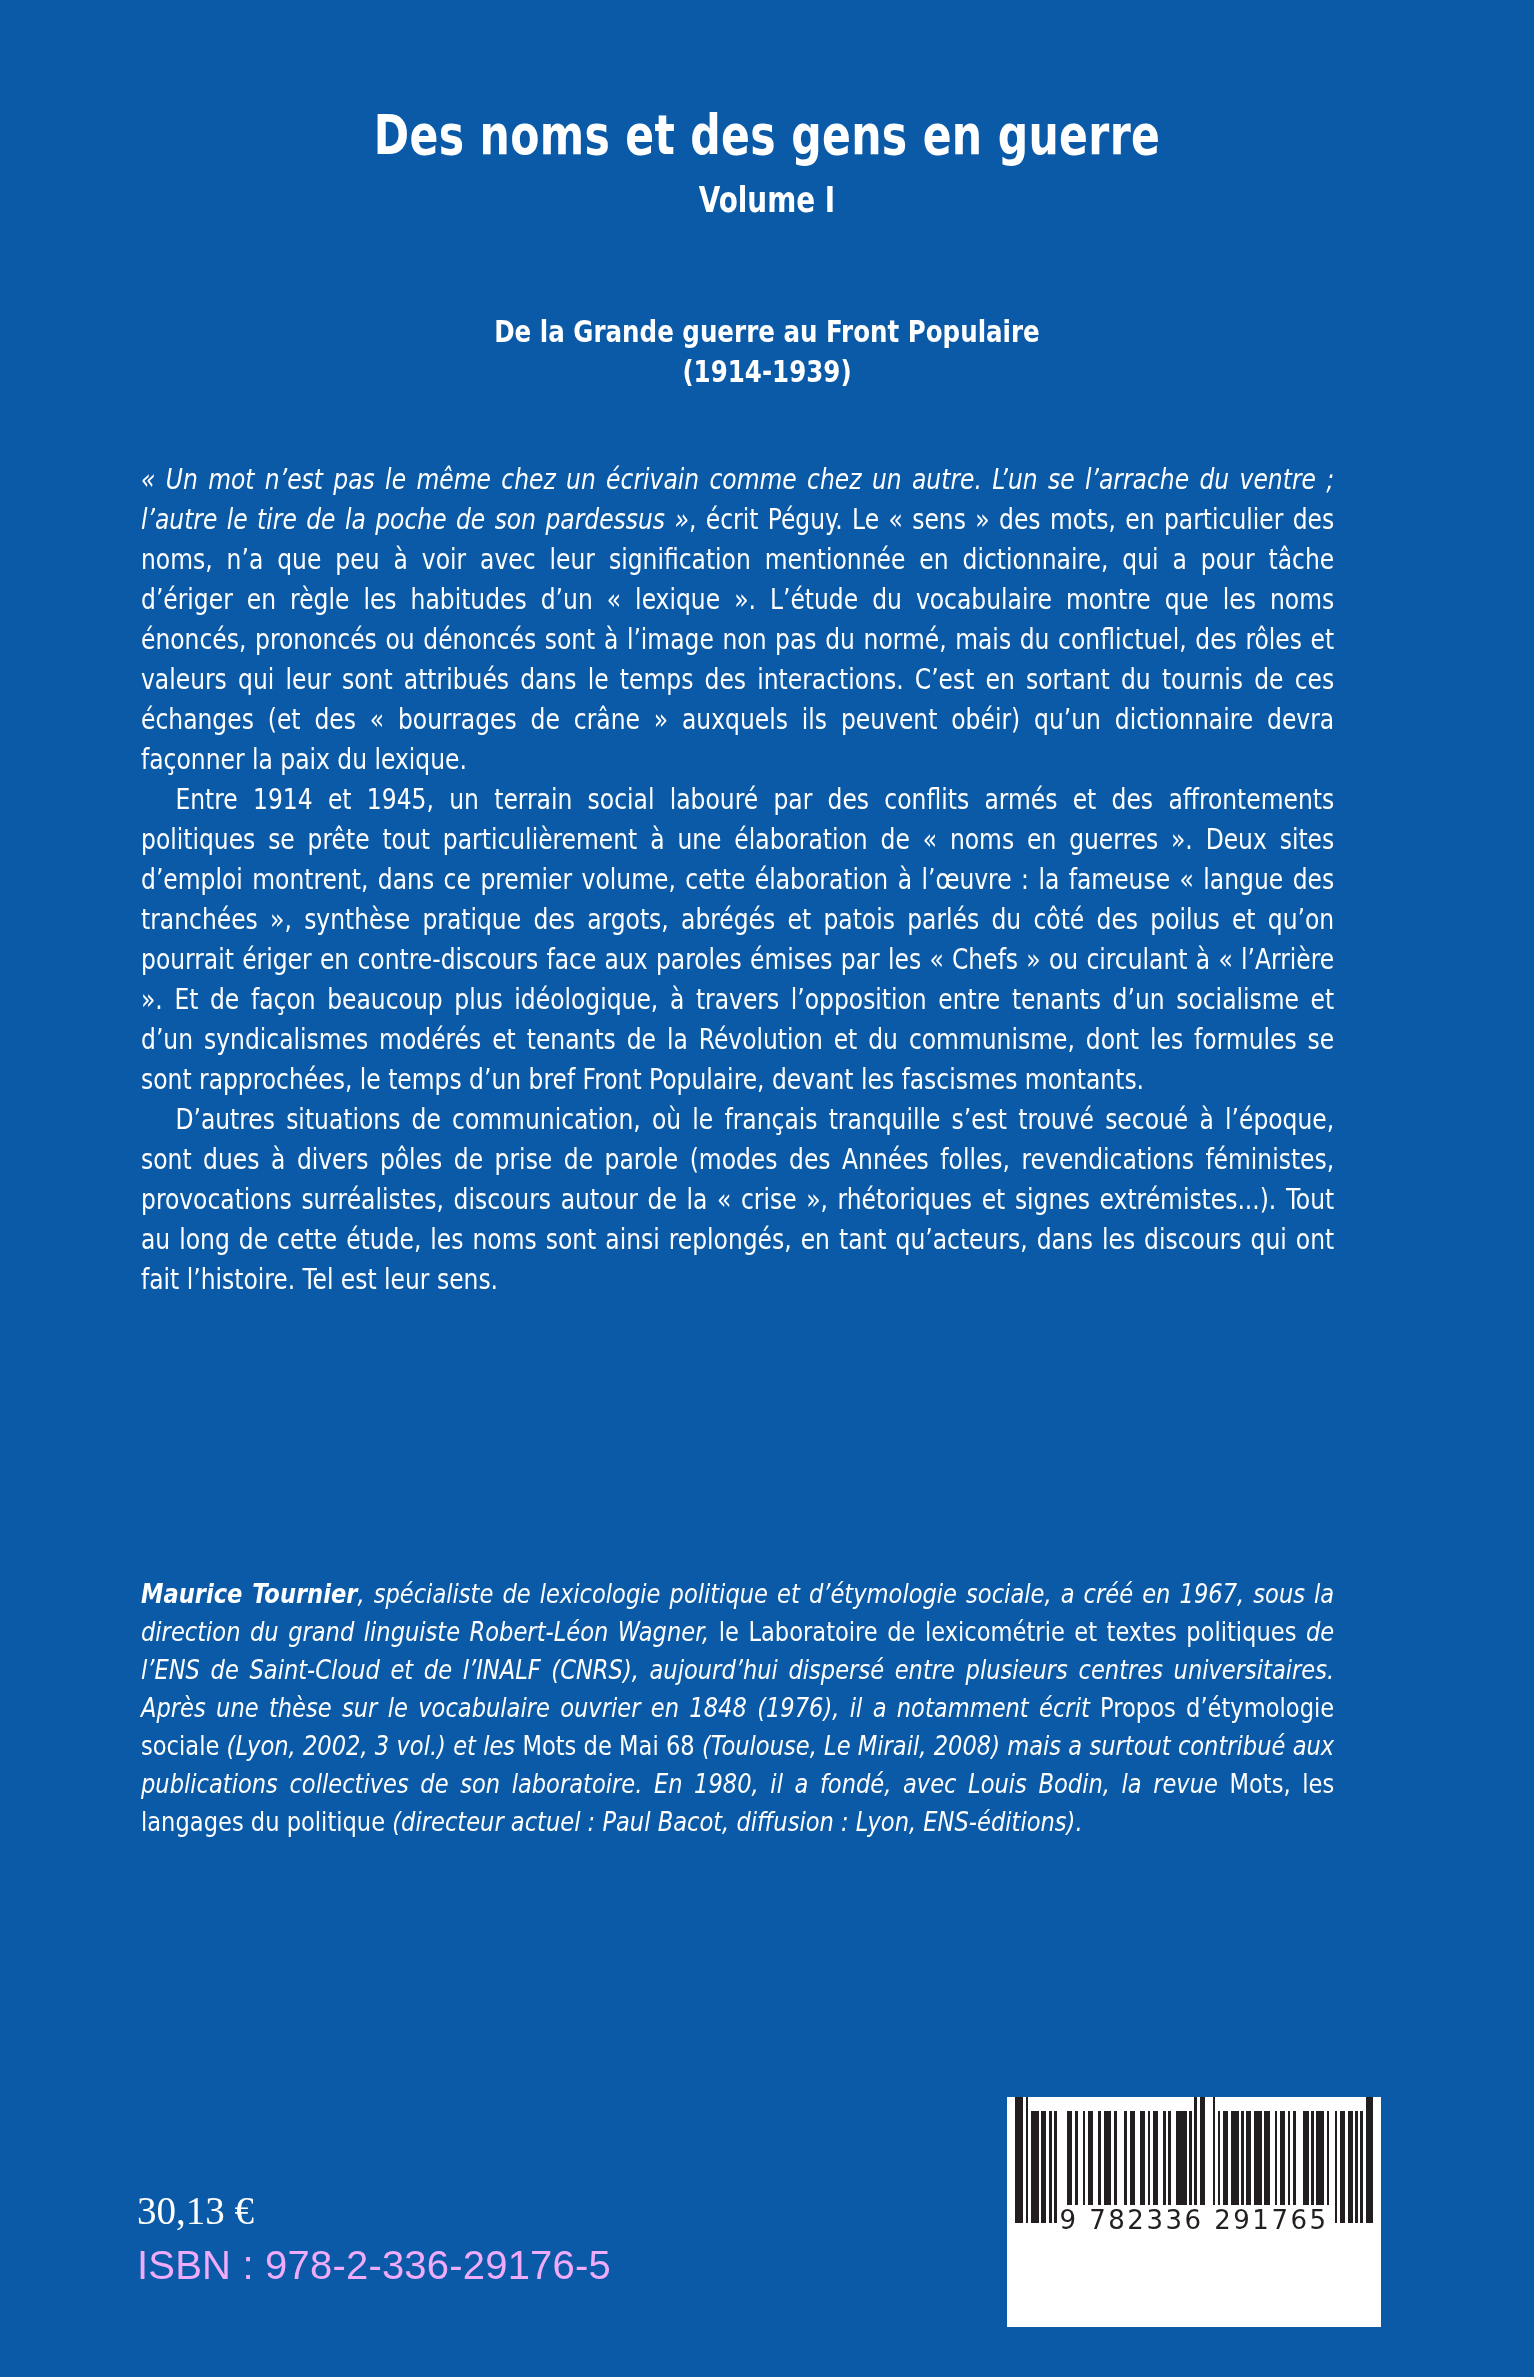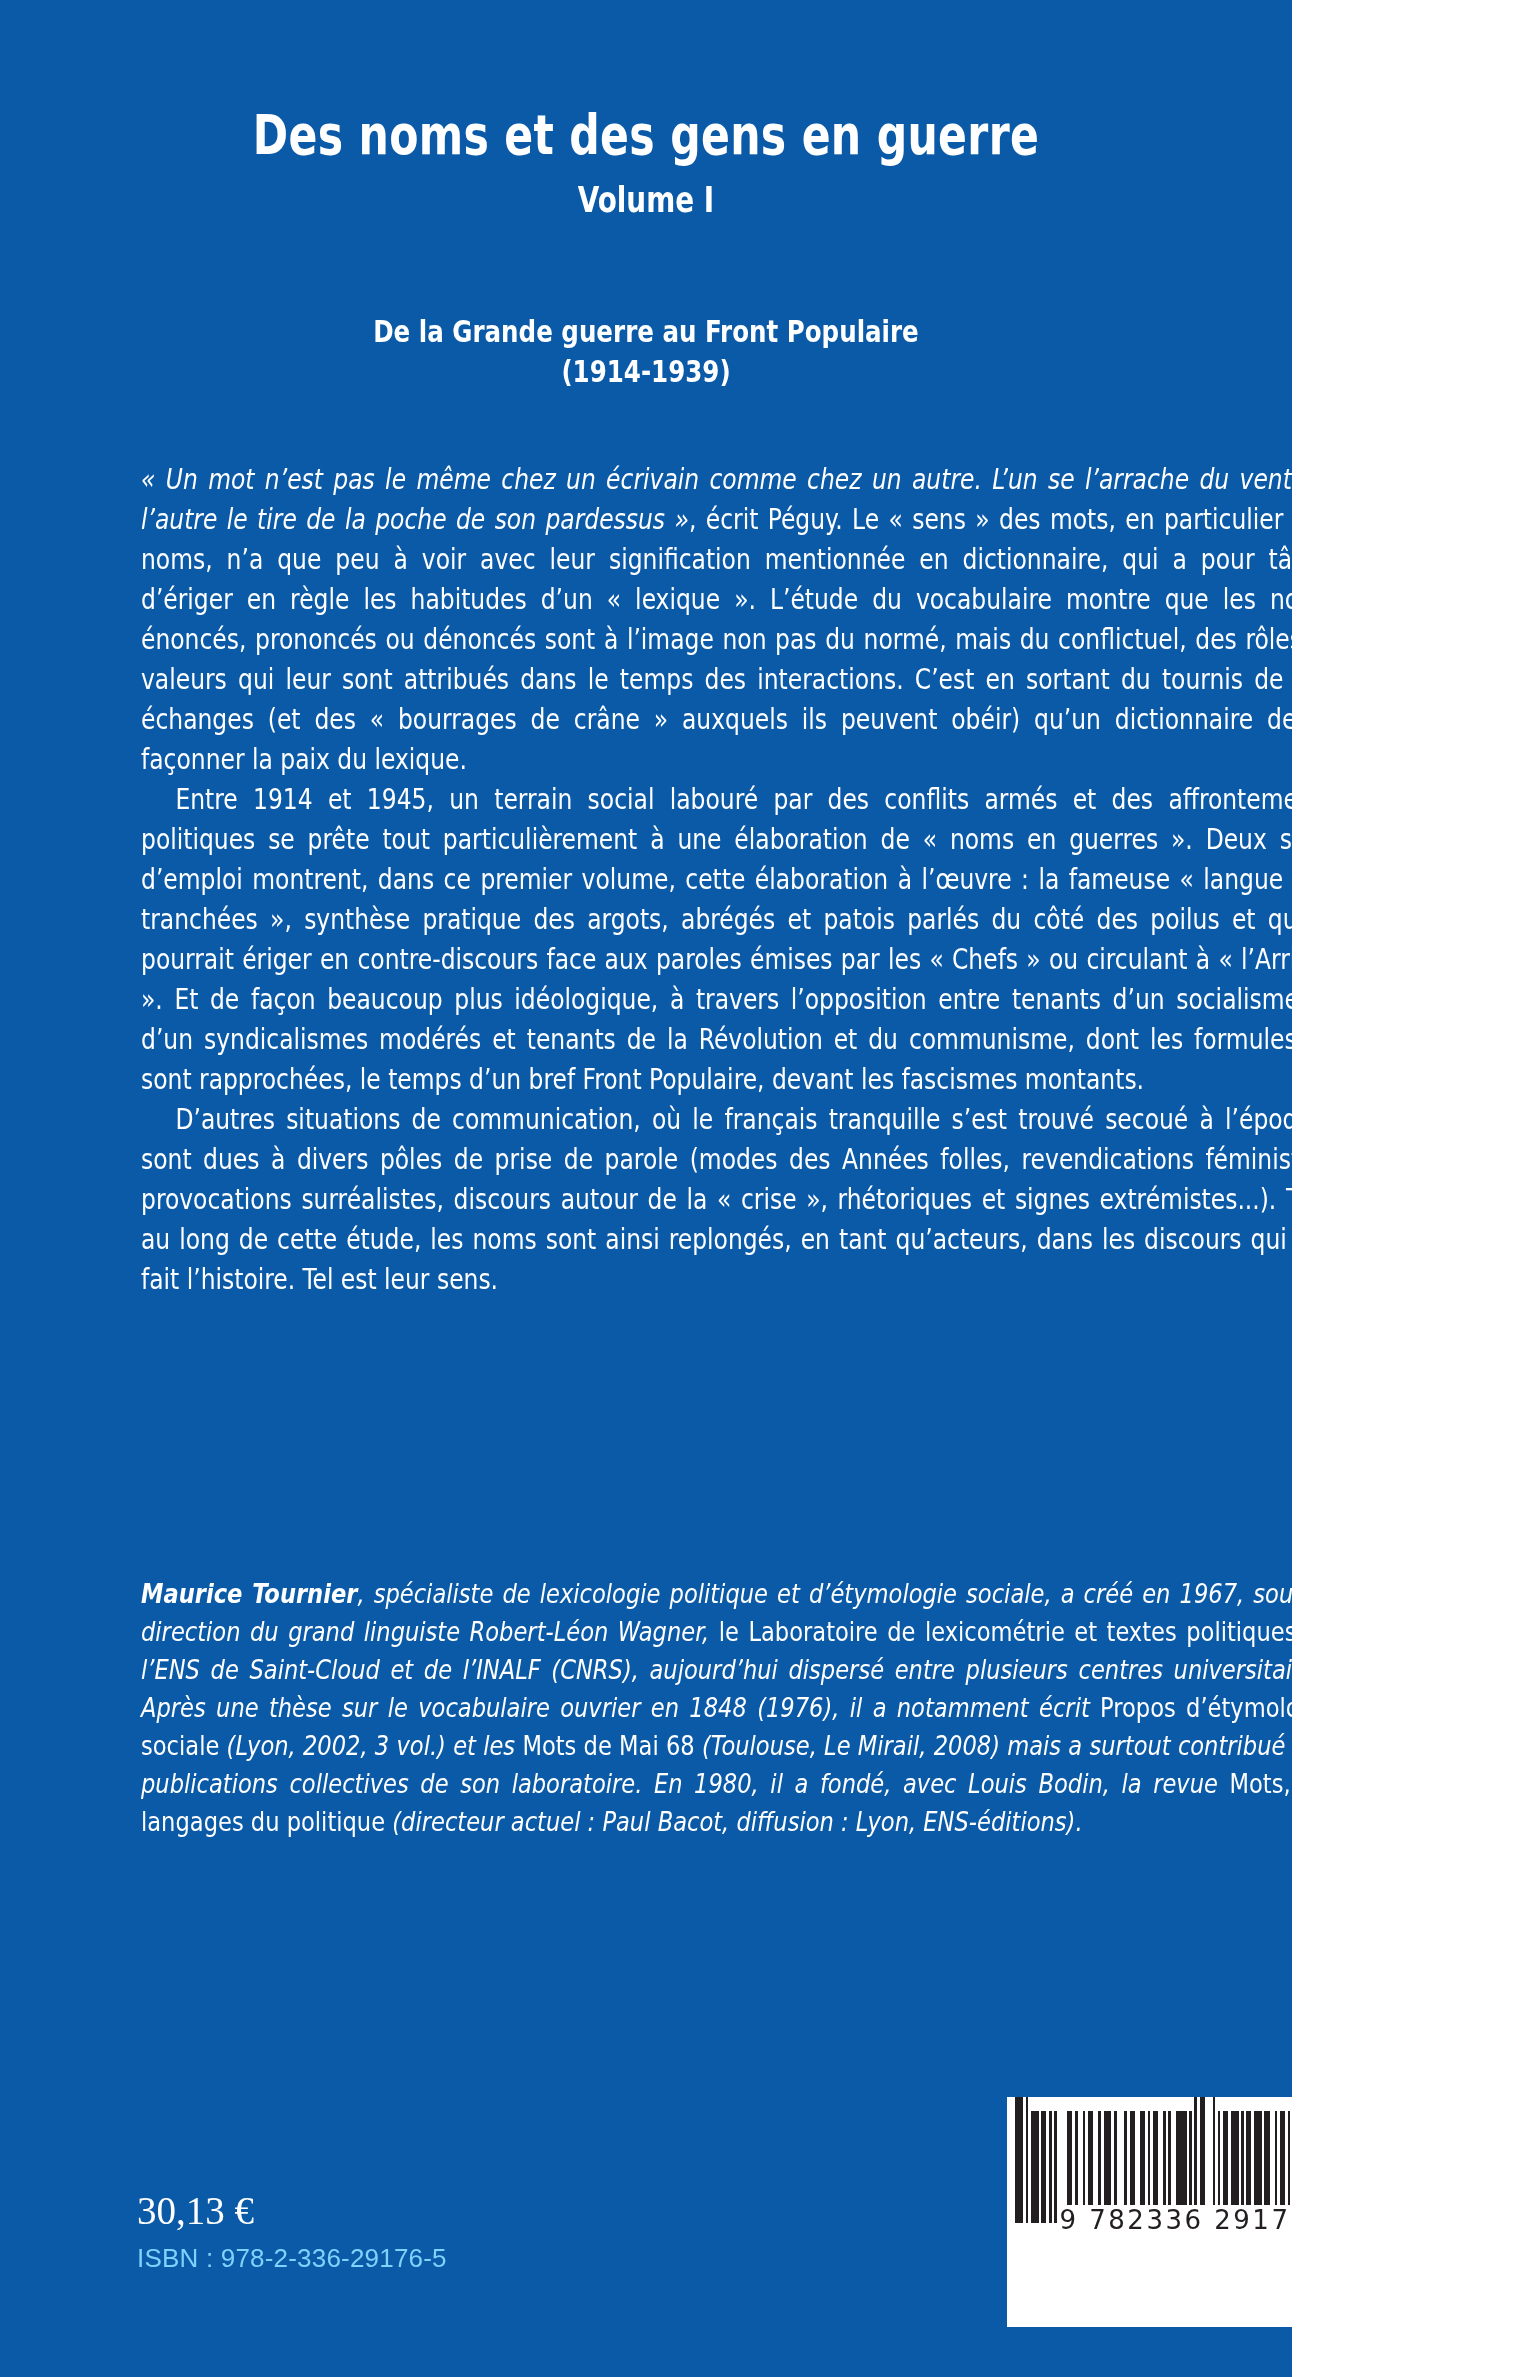--- a/index.html
+++ b/index.html
@@ -5,21 +5,21 @@
   html, body {
     margin: 0;
     padding: 0;
     background: #ffffff;
   }
   body {
     font-family: "Liberation Sans", sans-serif;
   }
   .cover {
     position: relative;
-    width: 1292px;
+    width: 1534px;
     height: 2377px;
     background: #0a5aa8;
     overflow: hidden;
     box-sizing: border-box;
   }
 
   
   .title-block {
     position: absolute;
     left: 0;
@@ -112,23 +112,23 @@
     top: 2191px;
     color: #ffffff;
     font-family: "Liberation Serif", "DejaVu Serif", serif;
     font-size: 39px;
     line-height: 1;
   }
   .isbn {
     position: absolute;
     left: 137px;
     top: 2245px;
-    color: #7dd3fc;
+    color: #f0abfc;
     font-family: "Liberation Sans", "DejaVu Sans", sans-serif;
-    font-size: 26px;
+    font-size: 40px;
     line-height: 1;
     letter-spacing: 0.2px;
   }
 
   
   .barcode-box {
     position: absolute;
     left: 1007px;
     top: 2097px;
     width: 374px;

